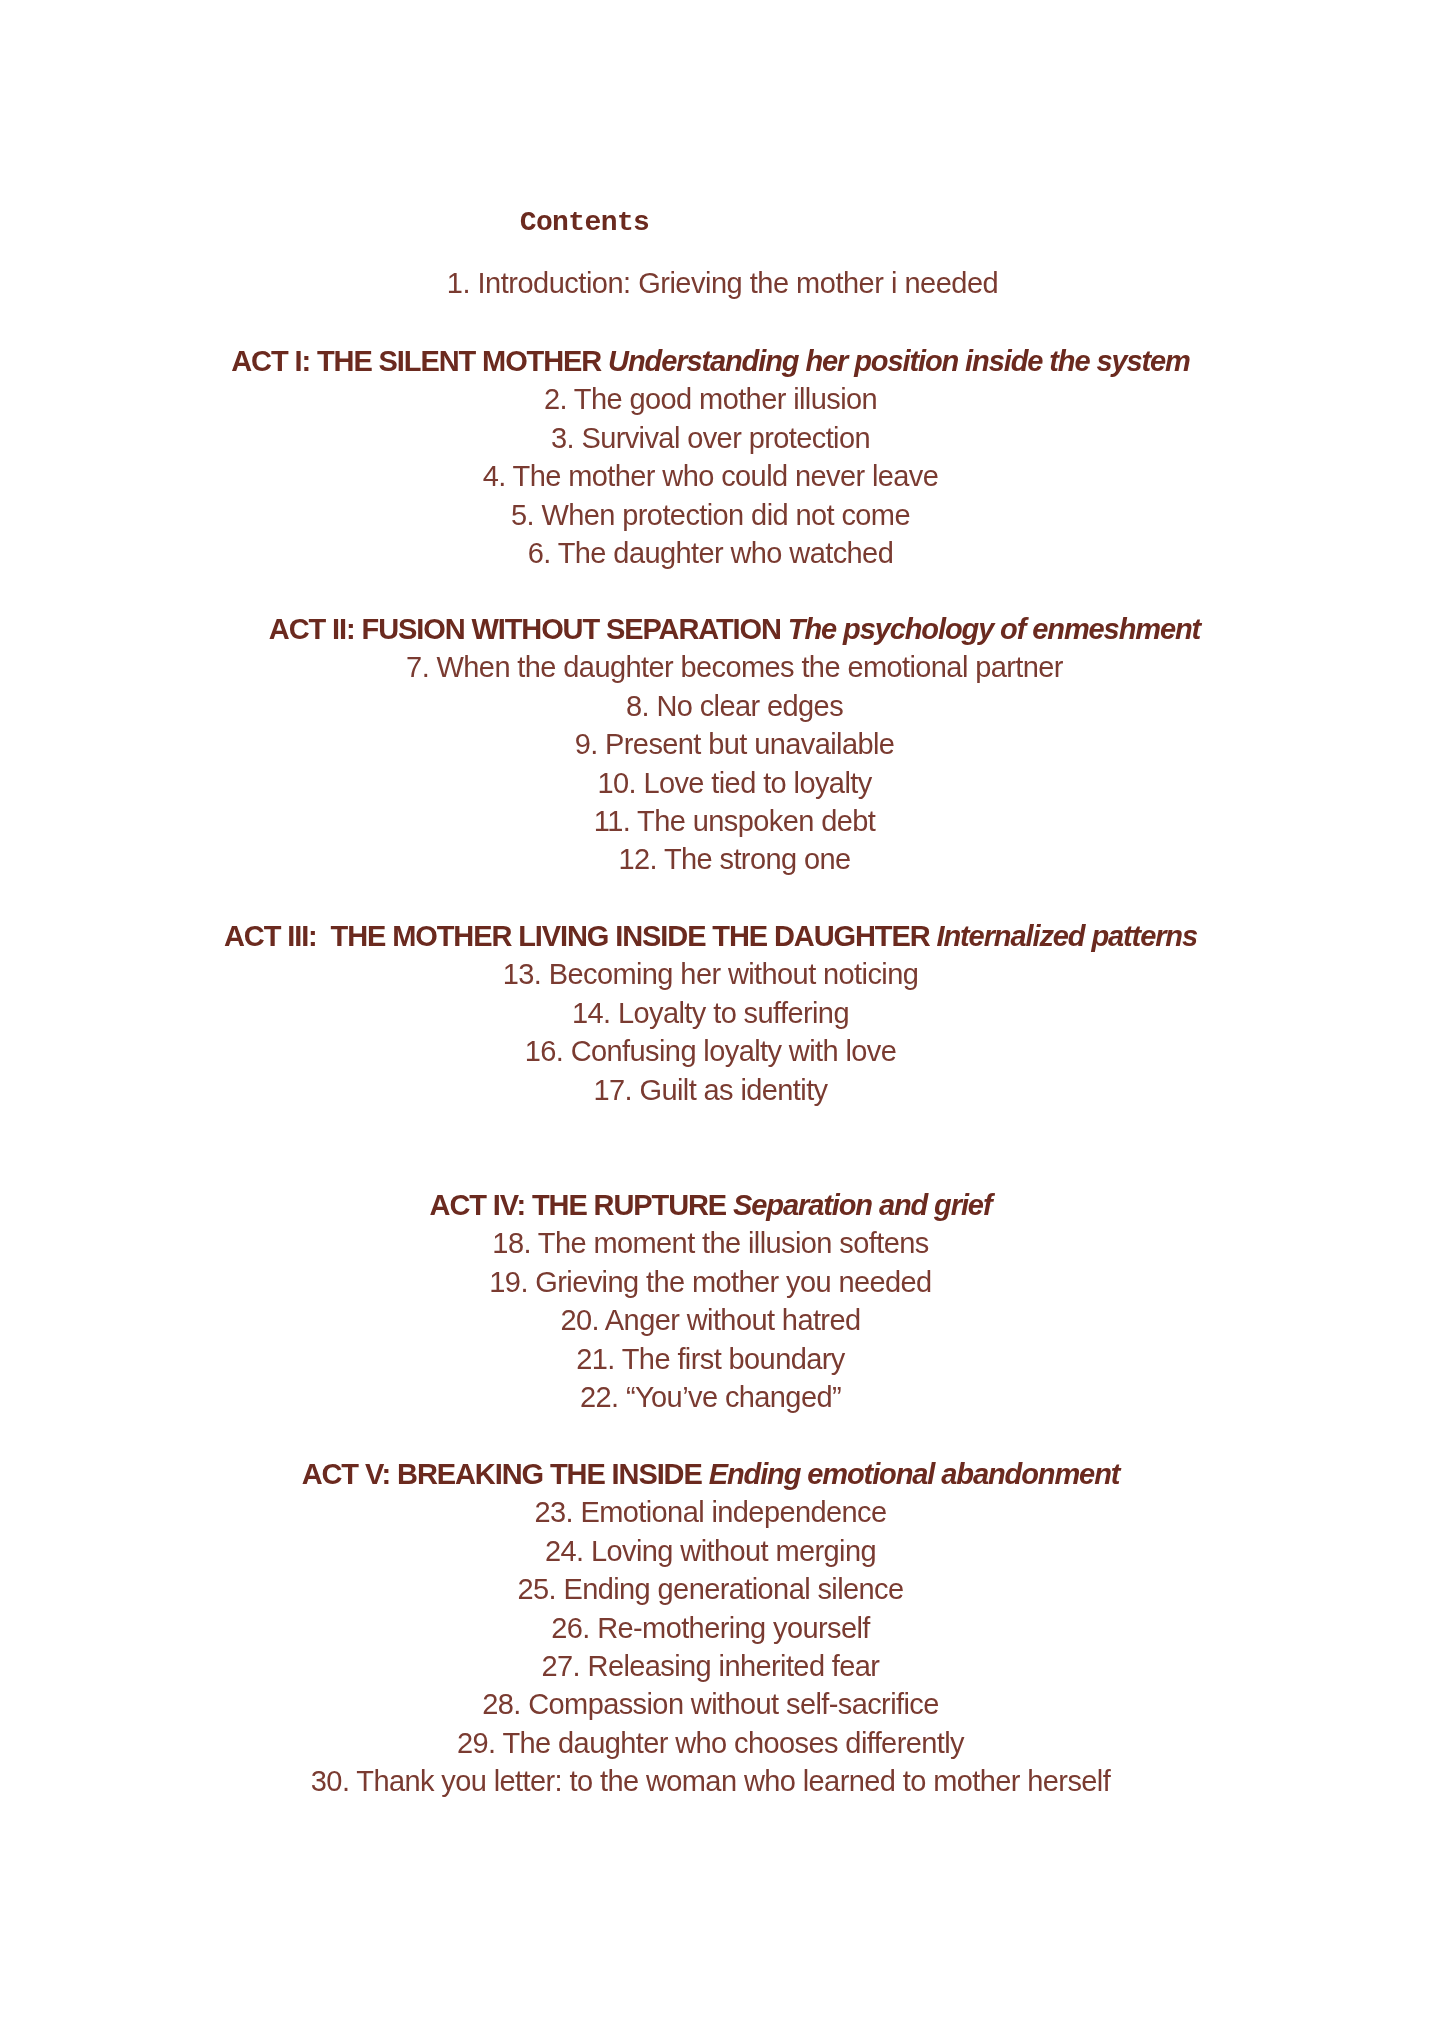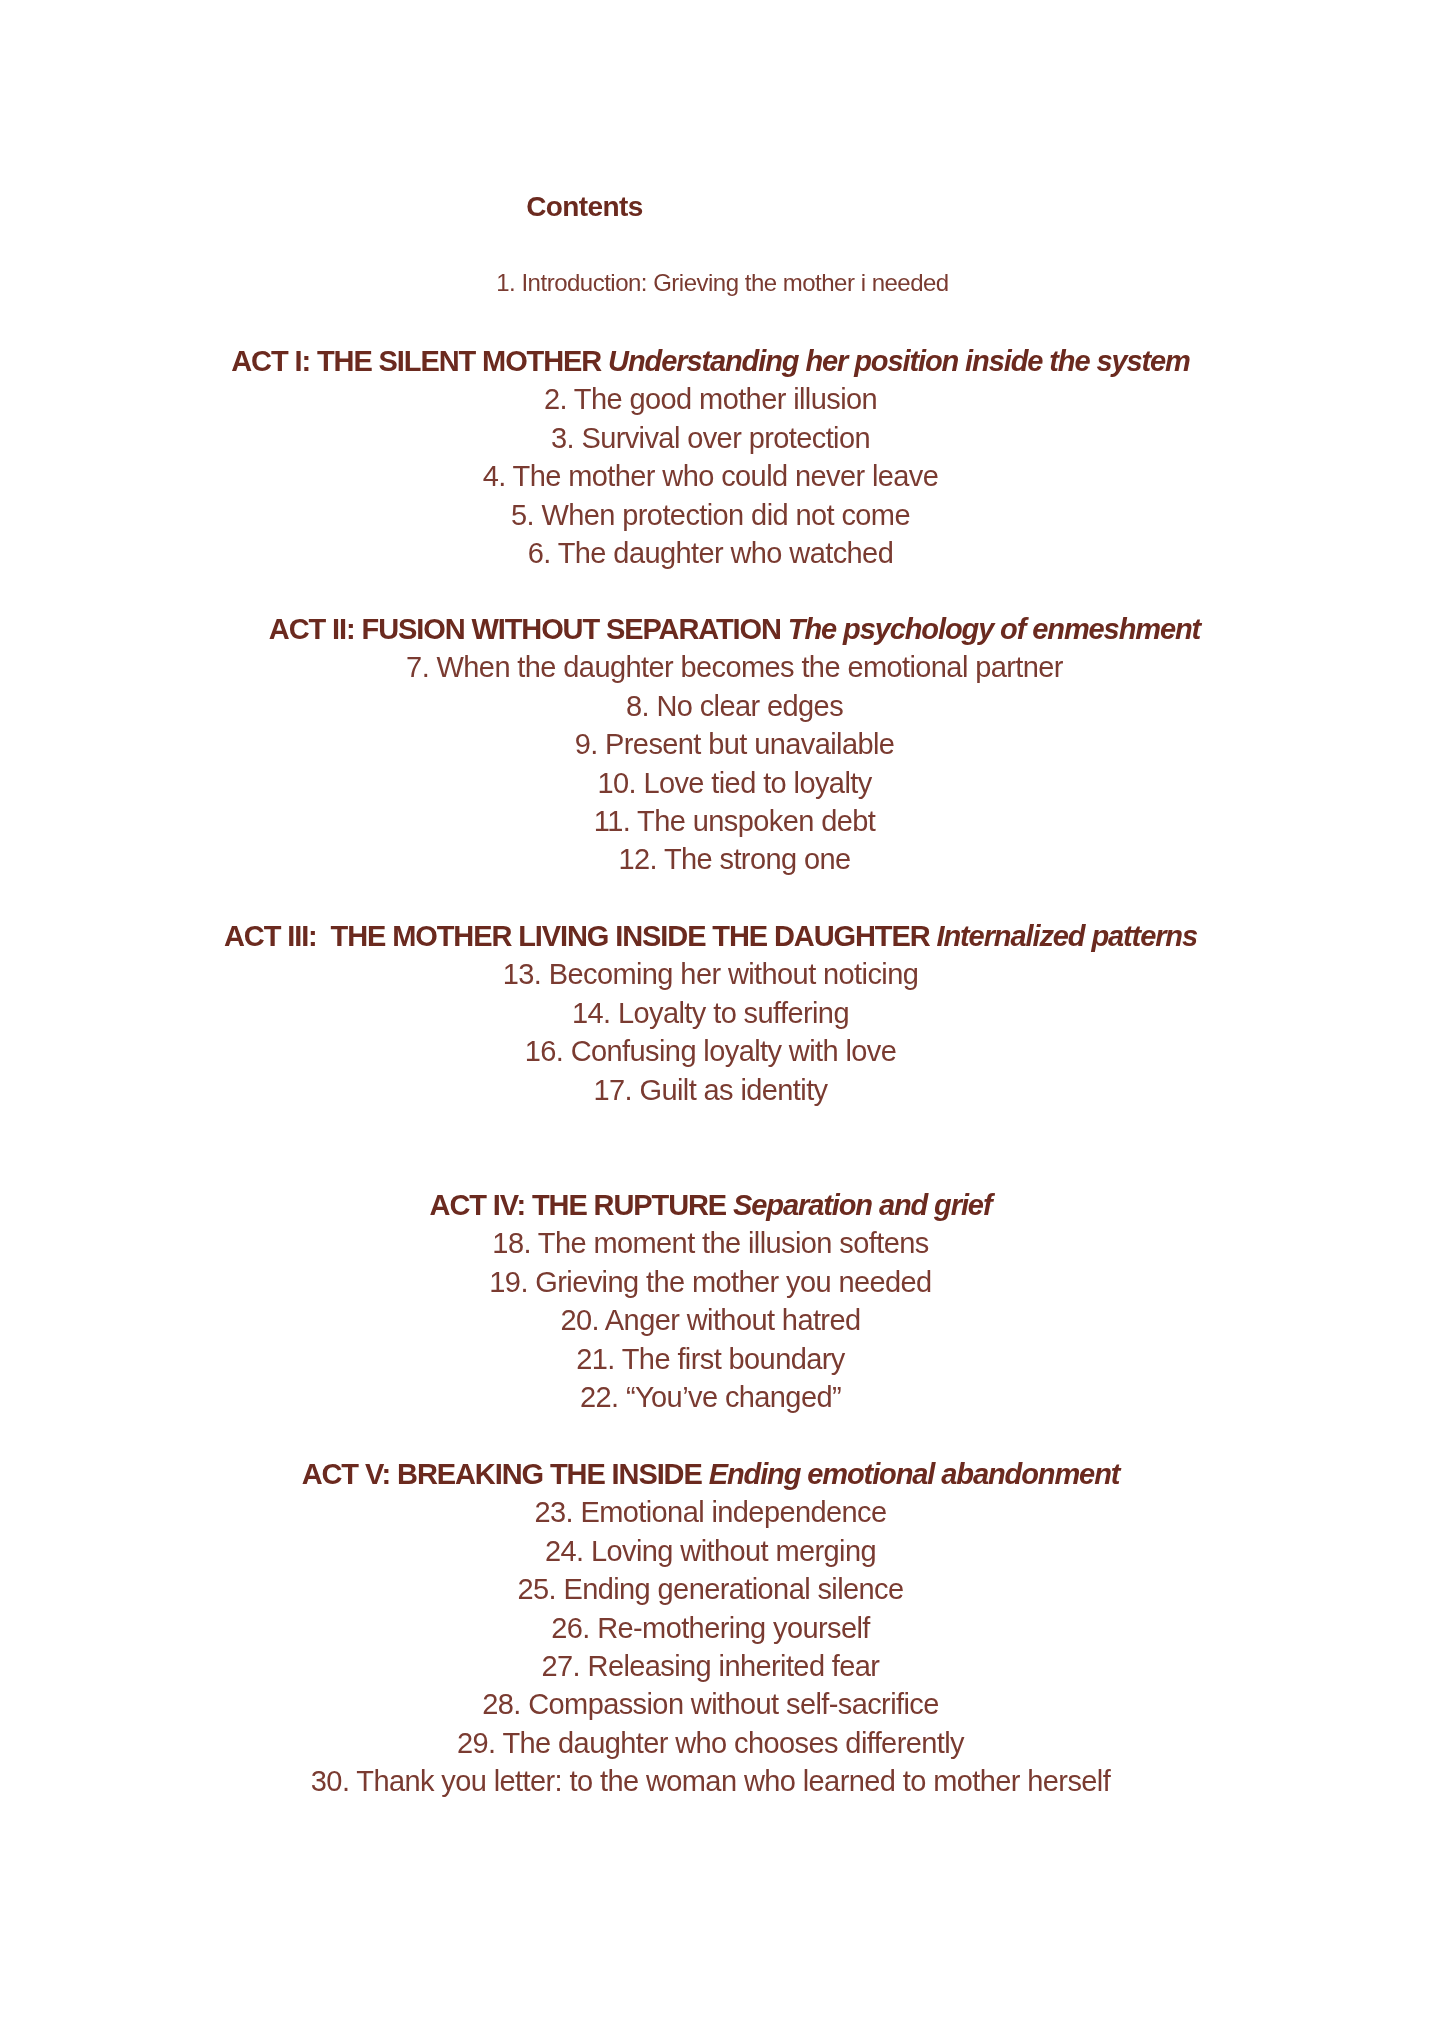--- a/index.html
+++ b/index.html
@@ -19,33 +19,34 @@
       position: absolute;
       left: 0;
       top: 0;
       width: 1445px;
       text-align: center;
     }
     .contents-title {
       position: absolute;
       left: 0;
       width: 1169px;
-      top: 188px;
+      top: 204px;
       font-size: 28px;
       font-weight: bold;
       color: #6b2a1f;
       letter-spacing: -0.6px;
       line-height: 38px;
+      font-family: Liberation Mono, monospace;
     }
     .intro {
       position: absolute;
       left: 0;
       width: 1445px;
       top: 264px;
-      font-size: 24px;
+      font-size: 29px;
       line-height: 38px;
       letter-spacing: -0.5px;
       color: #7a3b31;
     }
     .act {
       position: absolute;
       left: 0;
       width: 1421px;
     }
     .act-heading {

